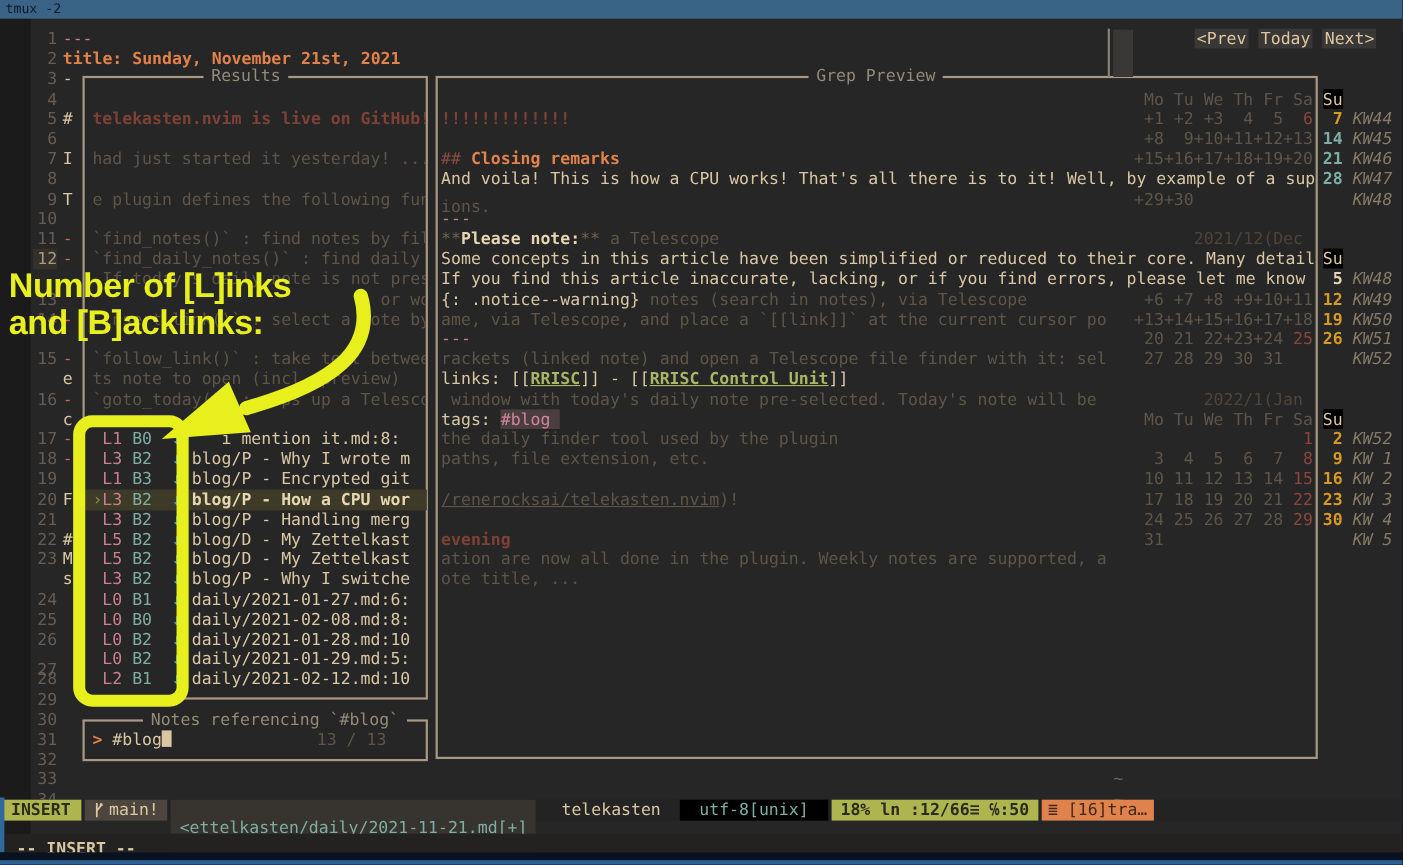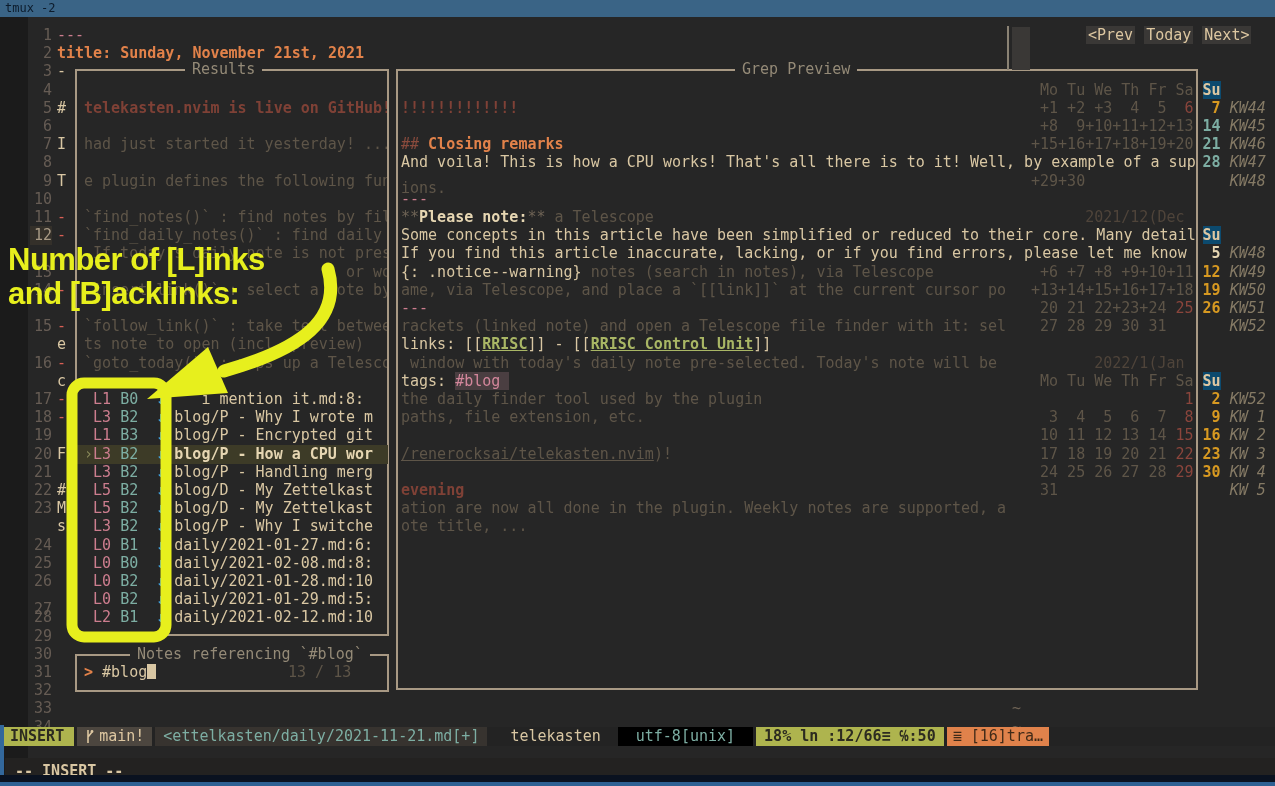--- a/index.html
+++ b/index.html
@@ -31,21 +31,21 @@
   .pink{color:#cc7d8e}
   .red{color:#d95f55}
   .teal{color:#7daea3}
   .tealb{color:#7daea3;font-weight:bold}
   .arr{color:#3fa2e0;font-weight:bold}
   .link{color:#a9b665;font-weight:bold;text-decoration:underline}
   .ghostlink{color:#5e5548;text-decoration:underline}
   .yel{color:#d79921;font-weight:bold}
   .sat{color:#8a453c}
   .kw{color:#857a65;font-style:italic}
-  .suhdr{color:#ddc7a1;background:#0c4a6e;font-weight:bold}
+  .suhdr{color:#ddc7a1;background:#000000;font-weight:normal}
   .tag{color:#d3869b;background:#4a3e41}
   .caret{color:#8a8a5a}
   
   .box{position:absolute;border:2px solid #a89984;box-sizing:border-box}
   #results-box{left:75px;top:52px;width:314px;height:567px}
   #prompt-box{left:75px;top:637px;width:314px;height:38px}
   #preview-box{left:396px;top:52px;width:802px;height:621px}
   .float-title{position:absolute;background:#262626;color:#948a77;padding:0 7px;height:18px;line-height:18px;white-space:pre}
   #results-title{left:185px;top:43px}
   #preview-title{left:735px;top:43px}
@@ -63,21 +63,21 @@
   #cursor{display:inline-block;width:9px;height:15px;background:#d9c7a3;vertical-align:-2px}
   #prompt-count{position:absolute;left:288px;top:646px;color:#5e5548}
   
   #ann-text{position:absolute;left:8px;top:226px;color:#e7ef1d;font-family:"Liberation Sans",sans-serif;font-weight:bold;font-size:31px;line-height:34px;letter-spacing:-0.5px}
   #ann-svg{position:absolute;left:0;top:0;pointer-events:none}
   
   #statusline{position:absolute;left:0;top:710px;width:1275px;height:19px;display:flex;column-gap:3px;background:#232323}
   #statusline>div{height:19px;line-height:19px;white-space:pre}
   #seg-mode{background:#aeb44e;color:#2c2b20;font-weight:bold;padding:0 10px}
   #seg-branch{background:#4c463f;color:#ddc7a1;padding:0 8px;display:flex;align-items:center;gap:5px}
-  #seg-file{background:#37332f;color:#7daea3;padding:0 8px}
+  #seg-file{background:#37332f;color:#7daea3;padding:16px 8px}
   #seg-center{color:#d9c7a3;padding:0 14px 0 20px}
   #seg-enc{background:#000000;color:#7daea3;padding:0 18px}
   #seg-pos{background:#aeb44e;color:#2c2b20;font-weight:bold;padding:0 8px}
   #seg-ws{background:#e0824b;color:#402a18;padding:0 6px}
   #seg-right{background:#37332f;color:#c9b99a;flex:1;padding-left:12px;margin-left:6px}
   #msgline{position:absolute;left:5px;top:741px;width:1275px;height:24px;background:#232221;color:#d9c7a3;font-weight:bold;line-height:26px;padding-left:10px;box-sizing:border-box;white-space:pre}
 </style>
 </head>
 <body>
 

